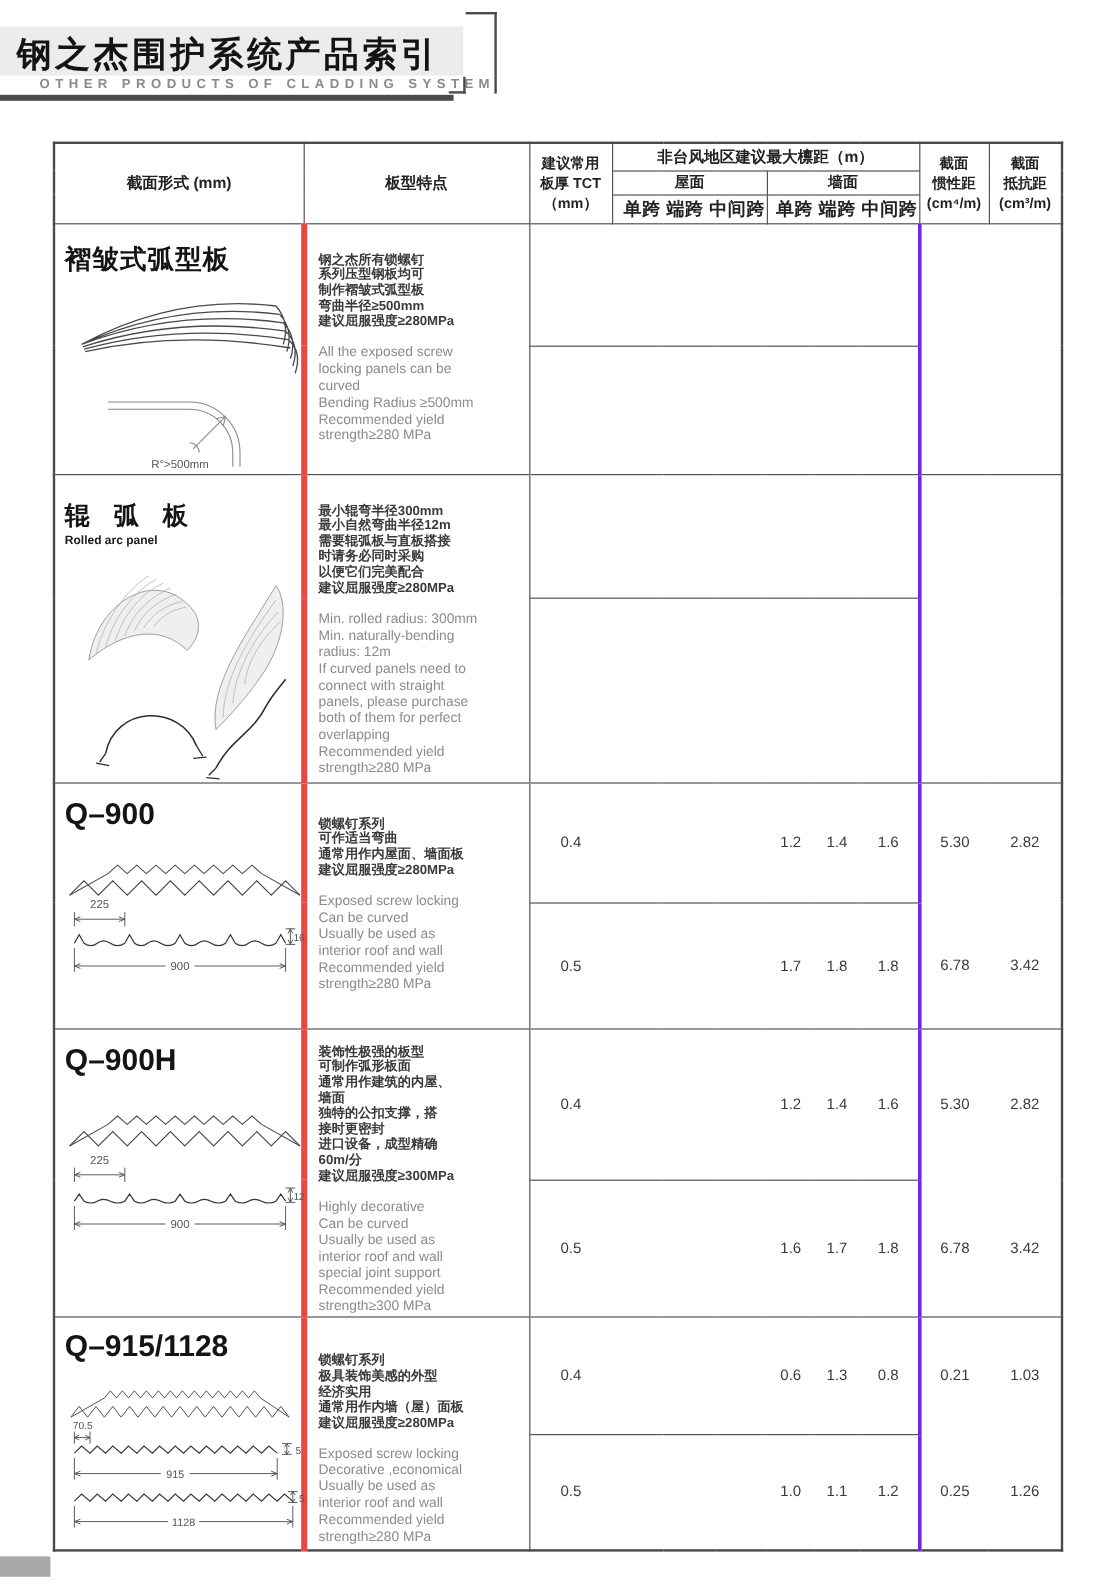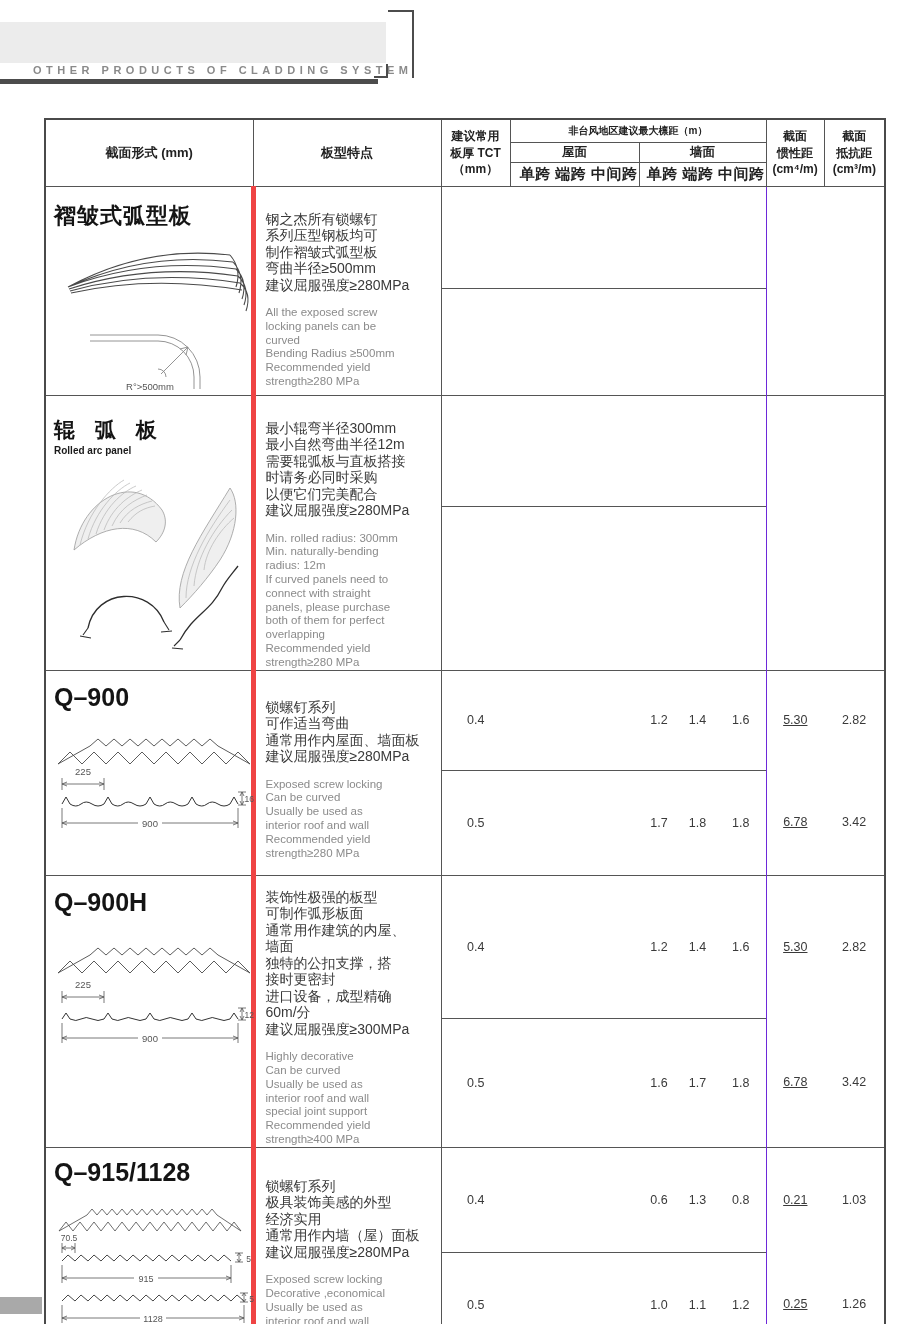--- a/index.html
+++ b/index.html
@@ -20,53 +20,54 @@
     border-bottom:2px solid #4c4c4c; border-right:2px solid #4c4c4c; }
   .footer-bar { position:absolute; left:0; top:1297px; width:42px; height:17px; background:#a9a9a9; }
 
   
   table.catalog { position:absolute; left:44px; top:118px; width:840px;
     border-collapse:collapse; table-layout:fixed; border:2px solid #4a4a4a; }
   .catalog th { border:1px solid #555; font-weight:bold; color:#222;
     text-align:center; vertical-align:middle; padding:1px; }
   .catalog th.lines { white-space:pre-line; font-size:12px; line-height:1.35; }
   th.h-main { font-size:13px; }
-  th.h-group { font-size:10px; }
+  th.h-group { font-size:13px; }
   th.h-sub { font-size:12.5px; }
   th.h-spans { font-size:15px; letter-spacing:0.5px;text-align:right; }
 
   .catalog td { vertical-align:top; }
   td.c-sec { border-right:5px solid #ef4444; padding:14px 0 0 8px; }
   td.c-feat { border-right:1px solid #555; padding:24px 0 0 10px; }
   td.c-feat.p2 { padding-top:28px; }
   td.c-feat.p3 { padding-top:13px; }
   td.c-feat.p4 { padding-top:30px; }
   td.c-val { text-align:center; vertical-align:middle; font-size:12.5px; color:#3a3a3a; }
-  td.c-inertia { border-left:1px solid #6d28d9;text-decoration:underline; }
+  td.c-inertia { border-left:3px solid #6d28d9; }
   tr.prod-start > td { border-top:1px solid #555; }
   tr.sub2 td.divided { border-top:1px solid #555; }
 
-  .feat-cn { white-space:pre-line; font-size:14px; font-weight:normal;
+  .feat-cn { white-space:pre-line; font-size:11px; font-weight:bold;
     color:#3a3a3a; line-height:1.18; }
   .feat-en { white-space:pre-line; font-size:11.5px; font-weight:normal;
     color:#8b8b8b; line-height:1.2; margin-top:13px; }
 
   .sec-name { font-size:22px; font-weight:bold; color:#141414; letter-spacing:1px; }
   .sec-name.big { font-size:25px; letter-spacing:0; }
   .sec-name.spread { letter-spacing:7px; font-size:21px; }
   .sec-name-en { font-size:10px; font-weight:bold; color:#1a1a1a; margin-top:1px; }
   .sec-draw { display:block; margin-top:4px; }
   .sec-draw text { font-family:"Liberation Sans","DejaVu Sans",sans-serif; fill:#555; }
 </style>
 </head>
 <body>
 
 <div class="page">
 
   <div class="title-bg"></div>
+  <div class="title-cn">钢之杰围护系统产品索引</div>
   <div class="subtitle-en">OTHER PRODUCTS OF CLADDING SYSTEM</div>
   <div class="title-bar"></div>
   <div class="bracket-big"></div>
   <div class="bracket-small"></div>
 
   <table class="catalog">
     <colgroup>
       <col style="width:208px">
         <col style="width:188px">
         <col style="width:69px">
@@ -300,21 +301,21 @@
 接时更密封
 进口设备，成型精确
 60m/分
 建议屈服强度≥300MPa</div>
           <div class="feat-en">Highly decorative
 Can be curved
 Usually be used as
 interior roof and wall
 special joint support
 Recommended yield
-strength≥400 MPa</div>
+strength≥300 MPa</div>
         </td>
         <td class="c-val">0.4</td>
         <td class="c-val"></td>
         <td class="c-val"></td>
         <td class="c-val"></td>
         <td class="c-val">1.2</td>
         <td class="c-val">1.4</td>
         <td class="c-val">1.6</td>
         <td class="c-val c-inertia">5.30</td>
         <td class="c-val">2.82</td>

